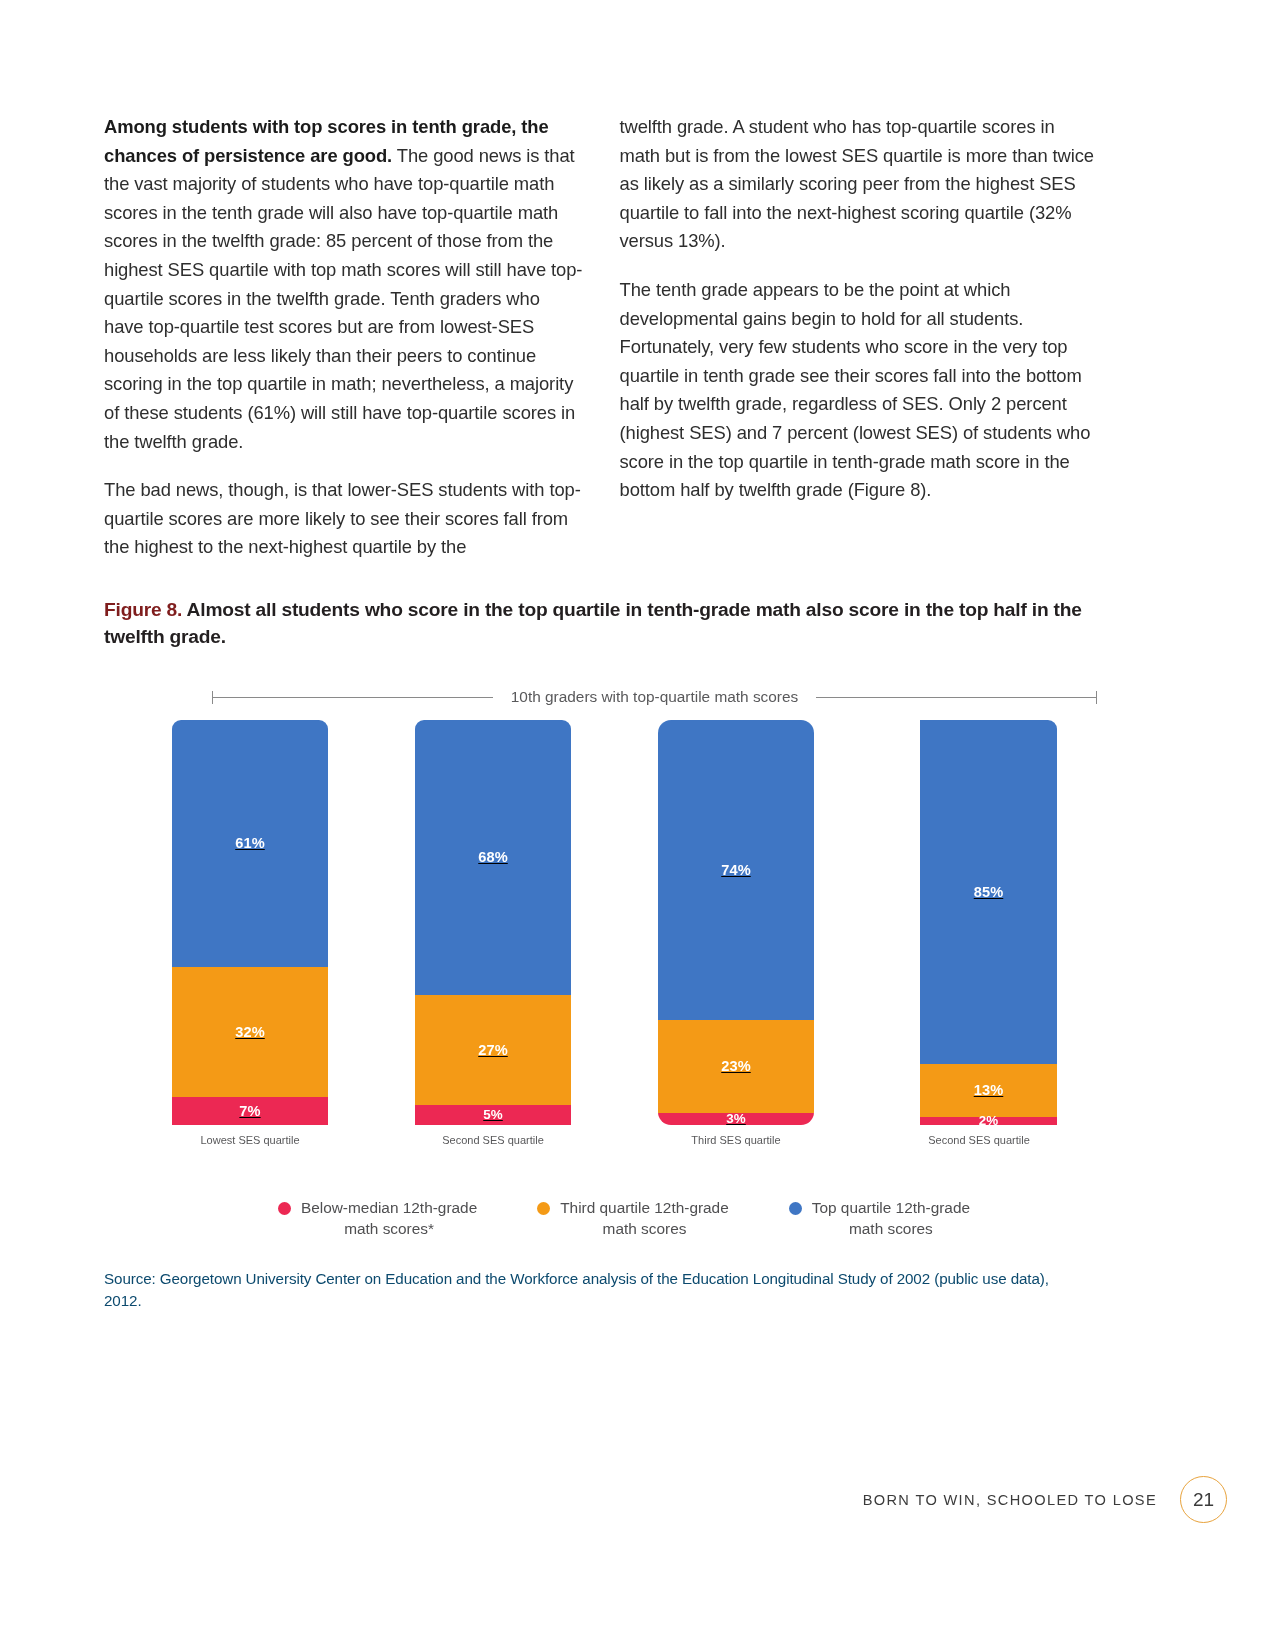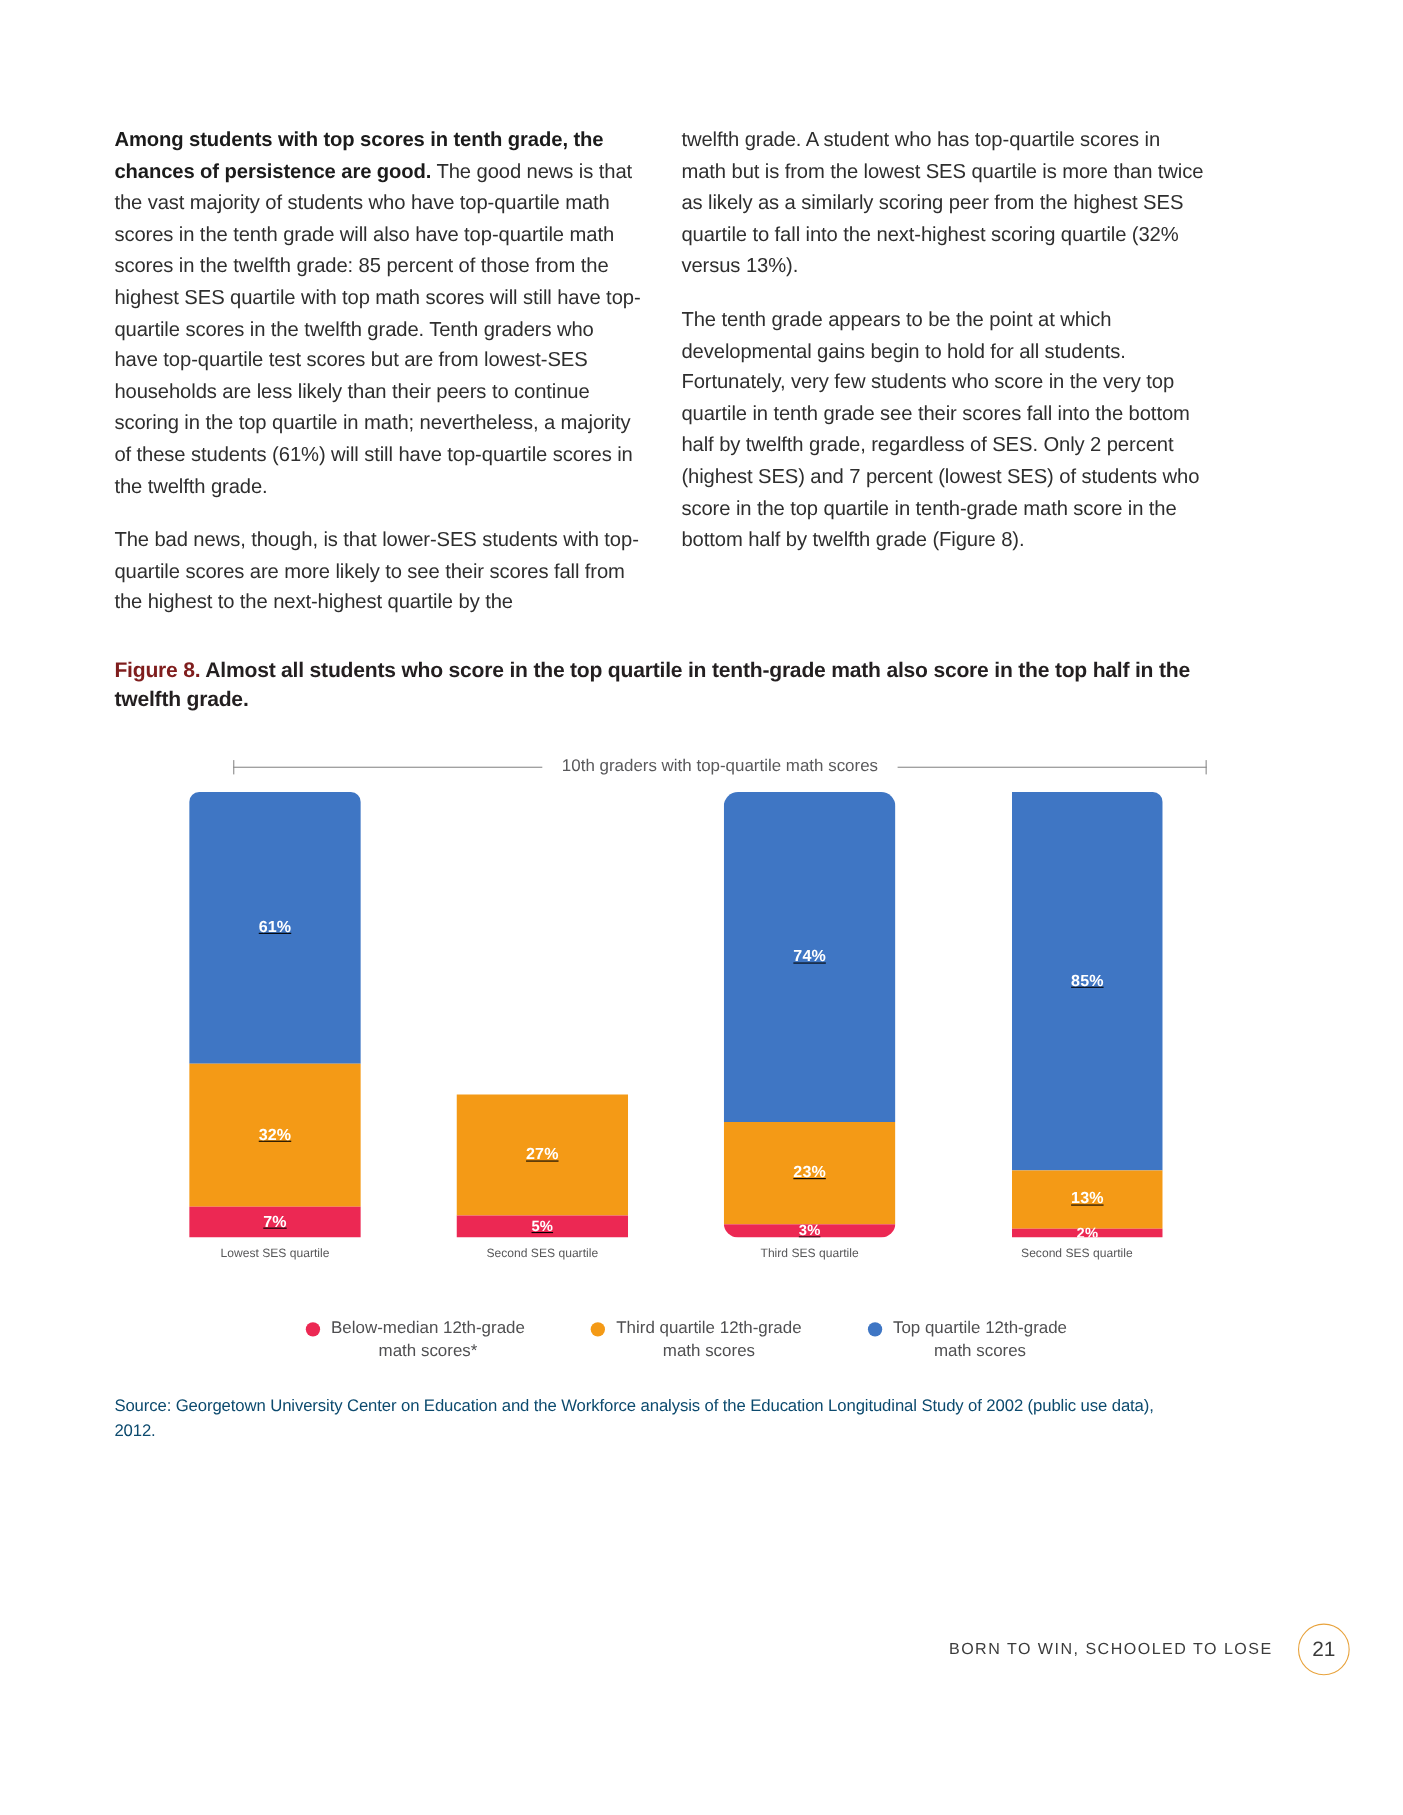--- a/index.html
+++ b/index.html
@@ -286,20 +286,23 @@
             <div class="seg" style="height: 129.6px; background: rgb(244, 154, 22);">
               <span>32%</span>
             </div>
             <div class="seg" style="height: 28.35px; background: rgb(236, 40, 83);">
               <span>7%</span>
             </div>
           </div>
         </div>
         <div class="bar-group">
           <div class="bar-stack" style="height: 405px;">
+            <div class="seg" style="height: 275.4px; background: rgb(63, 118, 196);">
+              <span>68%</span>
+            </div>
             <div class="seg" style="height: 109.35px; background: rgb(244, 154, 22);">
               <span>27%</span>
             </div>
             <div class="seg tiny" style="height: 20.25px; background: rgb(236, 40, 83);">
               <span>5%</span>
             </div>
           </div>
         </div>
         <div class="bar-group">
           <div class="bar-stack" style="height: 405px; border-radius: 13px;">

